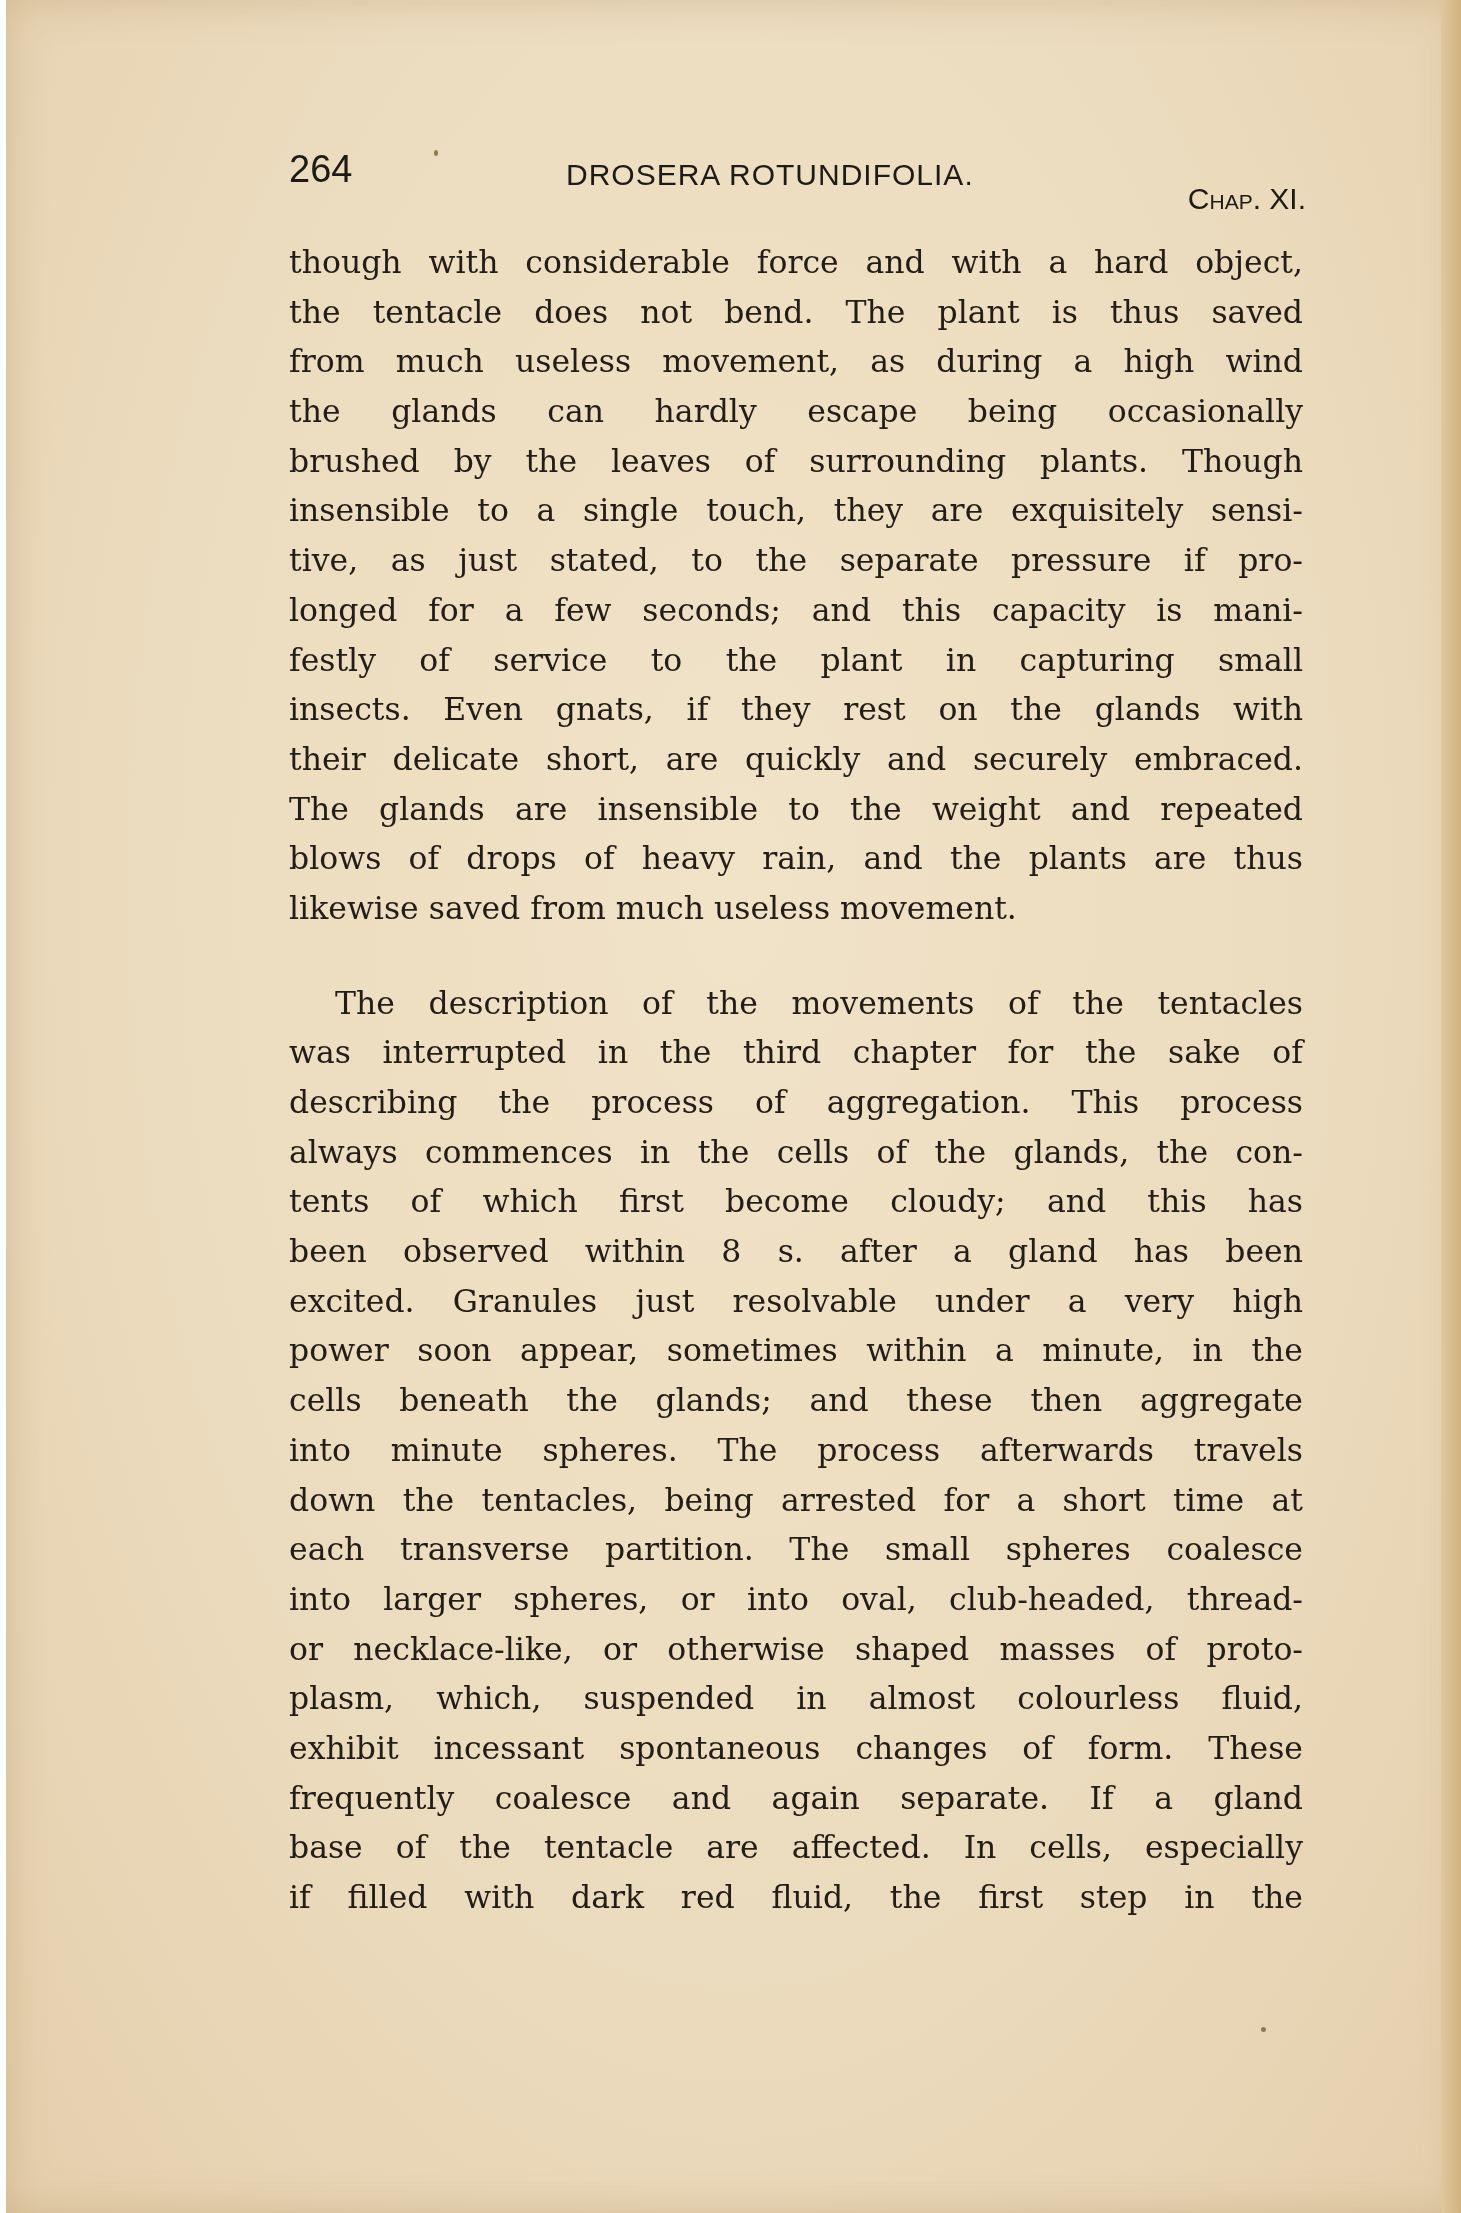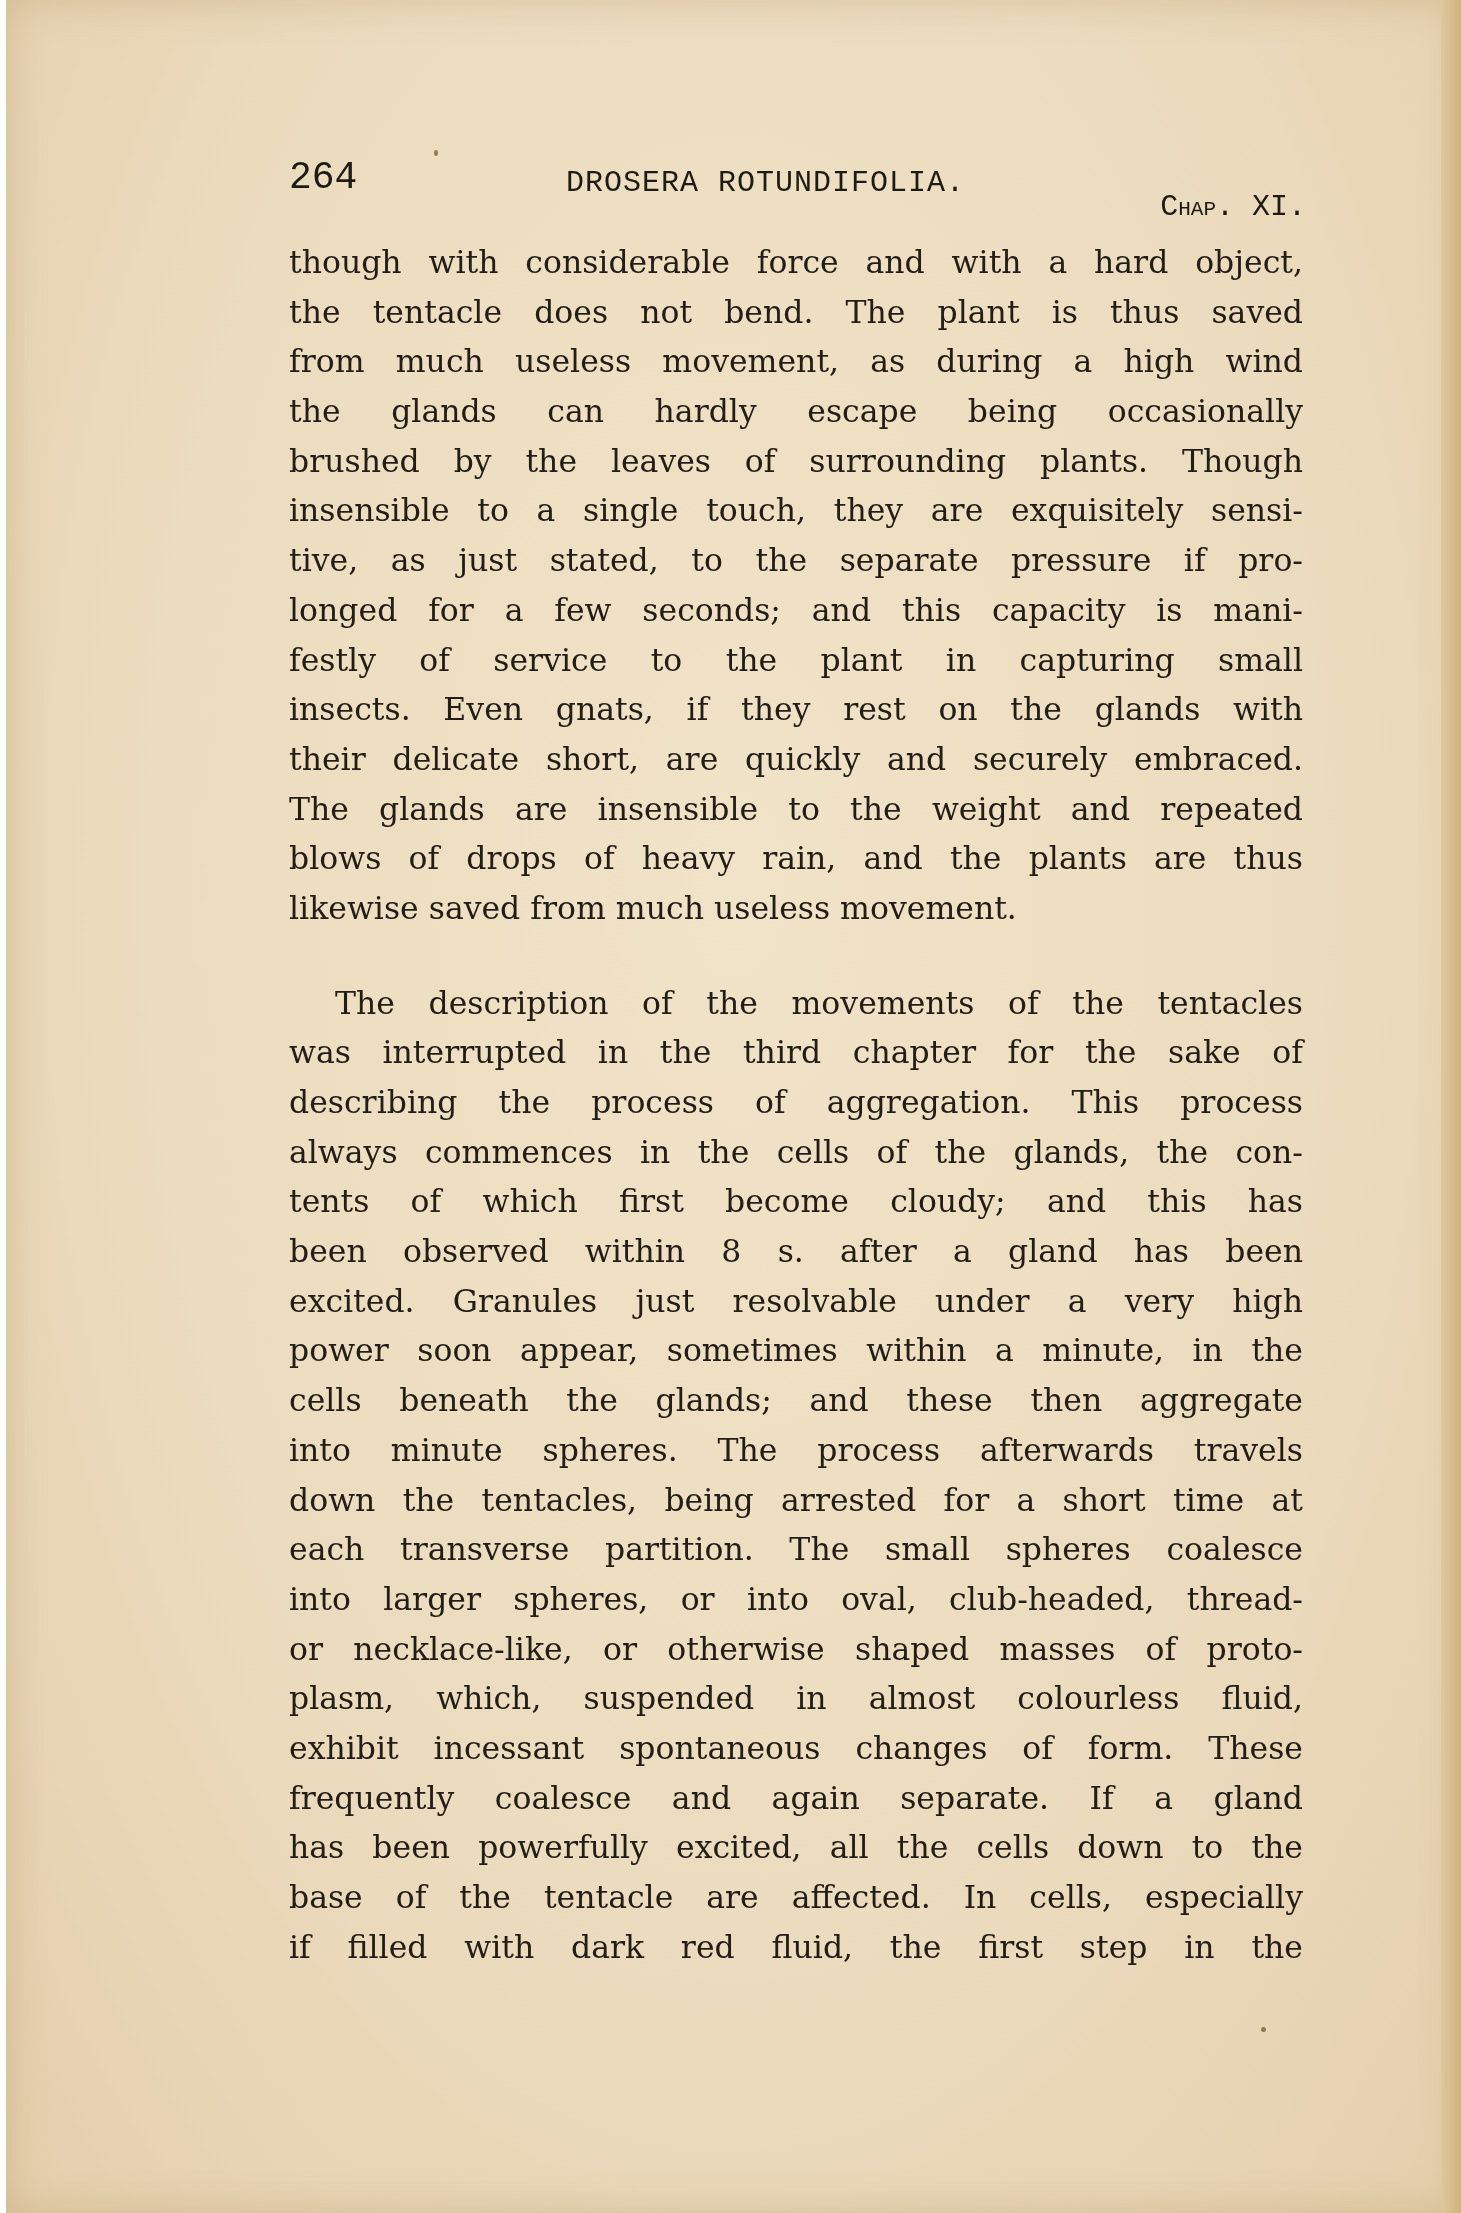--- a/index.html
+++ b/index.html
@@ -10,22 +10,22 @@
   .page {
     position: absolute; left: 6px; top: 0; width: 1455px; height: 2213px;
     background: radial-gradient(ellipse at 50% 40%, #f1e3c8 0%, #ecdcbf 55%, #e4cfac 100%);
     box-shadow: inset 0 0 40px rgba(150,110,50,0.25);
   }
   .edge-right {
     position: absolute; right: 0; top: 0; width: 20px; height: 100%;
     background: linear-gradient(to right, #e0c89e, #cfb27f);
   }
   .running-head {
-    position: absolute; left: 283px; top: 156px; width: 1017px; height: 60px;
-    font-family: Liberation Mono, monospace; color: #1e1a14;
+    position: absolute; left: 283px; top: 148px; width: 1017px; height: 60px;
+    font-family: Liberation Sans, sans-serif; color: #1e1a14;
   }
   .page-num { position: absolute; left: 0; top: 0; font-size: 38px; }
   .title { position: absolute; left: 277px; top: 10px; font-size: 30px; letter-spacing: 1px; }
   .chap { position: absolute; right: 0; top: 6px; font-size: 30px; font-variant: small-caps; margin-top: 28px; }
   .text {
     position: absolute; left: 283px; top: 238px; width: 1014px;
     font-family: "DejaVu Serif", serif; font-size: 31.5px; color: #231d16;
   }
   .line {
     height: 49.7px; line-height: 49.7px; white-space: nowrap;
@@ -77,21 +77,20 @@
         <div class="line">power soon appear, sometimes within a minute, in the</div>
         <div class="line">cells beneath the glands; and these then aggregate</div>
         <div class="line">into minute spheres. The process afterwards travels</div>
         <div class="line">down the tentacles, being arrested for a short time at</div>
         <div class="line">each transverse partition. The small spheres coalesce</div>
         <div class="line">into larger spheres, or into oval, club-headed, thread-</div>
         <div class="line">or necklace-like, or otherwise shaped masses of proto-</div>
         <div class="line">plasm, which, suspended in almost colourless fluid,</div>
         <div class="line">exhibit incessant spontaneous changes of form. These</div>
         <div class="line">frequently coalesce and again separate. If a gland</div>
-        <div class="line">has been powerfully excited, all the cells down to the</div>
         <div class="line">base of the tentacle are affected. In cells, especially</div>
         <div class="line">if filled with dark red fluid, the first step in the</div>
       </div>
     </div>
 
   <div class="speck" style="left:428px;top:150px;width:4px;height:6px;"></div>
   <div class="speck" style="left:1255px;top:2027px;"></div>
 </div>
 
 </body></html>

